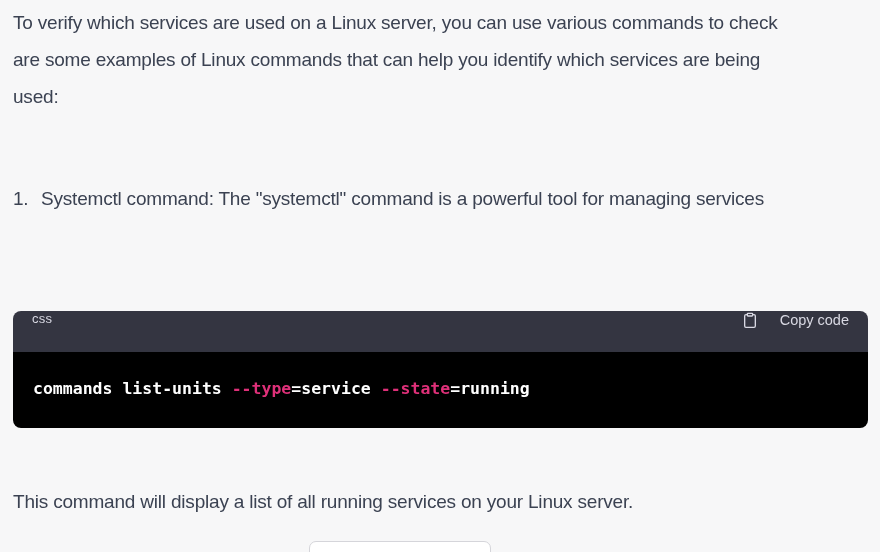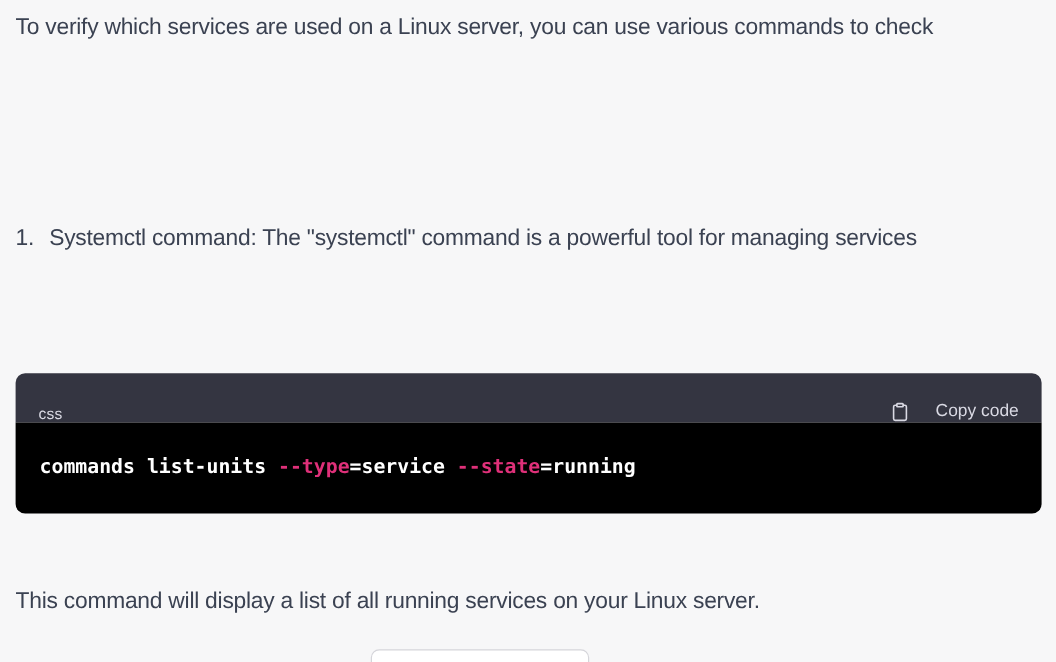--- a/index.html
+++ b/index.html
@@ -26,21 +26,21 @@
     font-size:19px;line-height:37px;color:#3b4252;
   }
   .item-lines{flex:1;}
   .code-block{
     position:absolute;top:311px;left:13px;width:855px;height:117px;
     border-radius:8px;
   }
   .code-header{
     height:41px;background:#343541;
     border-radius:8px 8px 0 0;
-    display:flex;align-items:flex-end;justify-content:space-between;
+    display:flex;align-items:flex-start;justify-content:space-between;
     padding:0 19px;box-sizing:border-box;
   }
   .code-lang{
     font-size:13px;color:#d9d9e3;letter-spacing:0.2px;
   }
   .copy-btn{
     display:flex;align-items:center;gap:22px;
     background:none;border:none;cursor:pointer;
     font-family:"Liberation Sans","DejaVu Sans",sans-serif;
     font-size:14.5px;color:#d9d9e3;padding:0;
@@ -72,20 +72,22 @@
     vertical-align:top;
   }
 </style>
 </head>
 <body>
 
 <div class="page">
 
   <div class="intro">
     <div class="textline">To verify which services are used on a Linux server, you can use various commands to check</div>
+    <div class="textline">are some examples of Linux commands that can help you identify which services are being</div>
+    <div class="textline">used:</div>
   </div>
 
   <div class="list-item item-one">
     <div class="marker">1.</div>
     <div class="item-lines">
       <div class="textline">Systemctl command: The "systemctl" command is a powerful tool for managing services</div>
     </div>
   </div>
 
   <div class="code-block">

